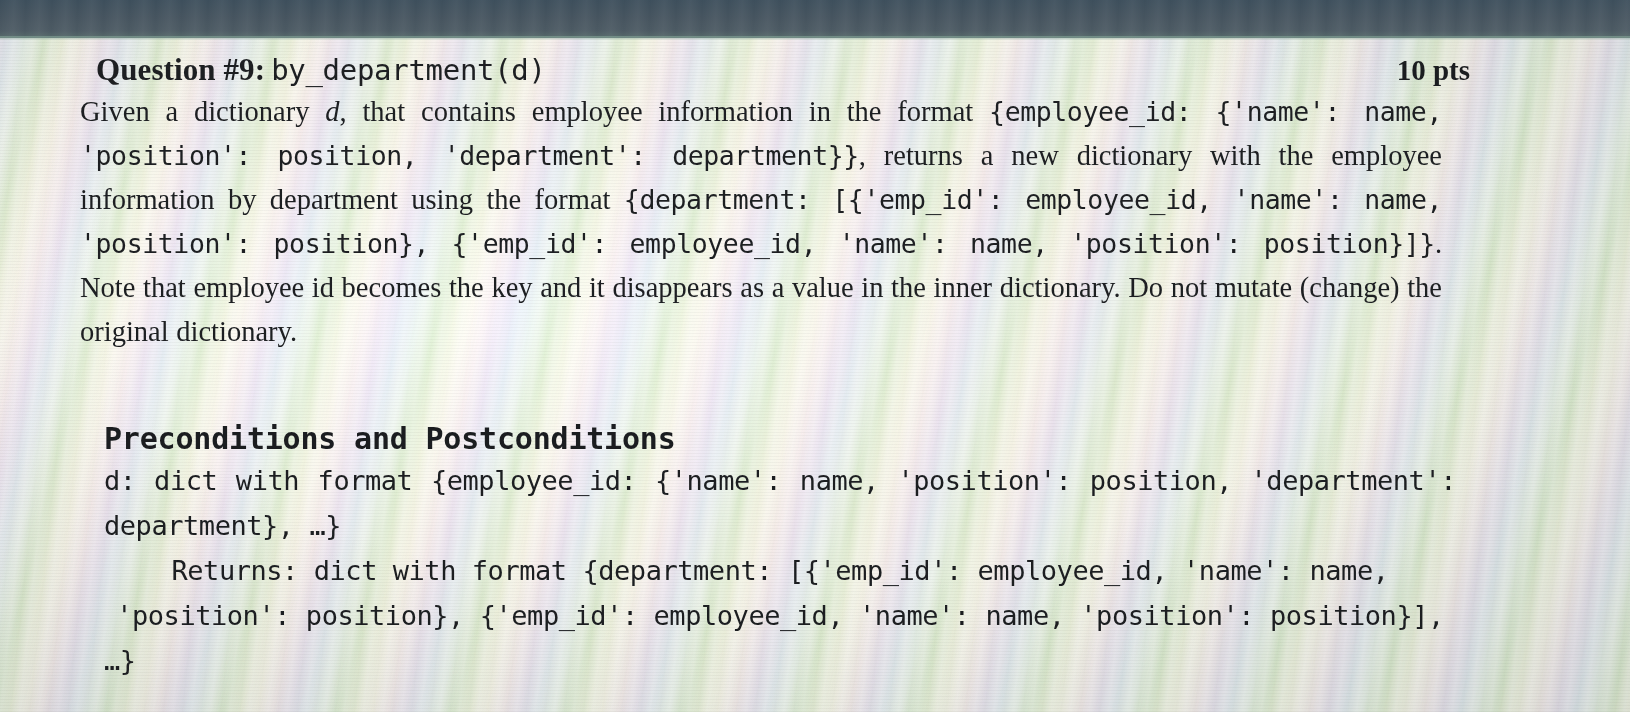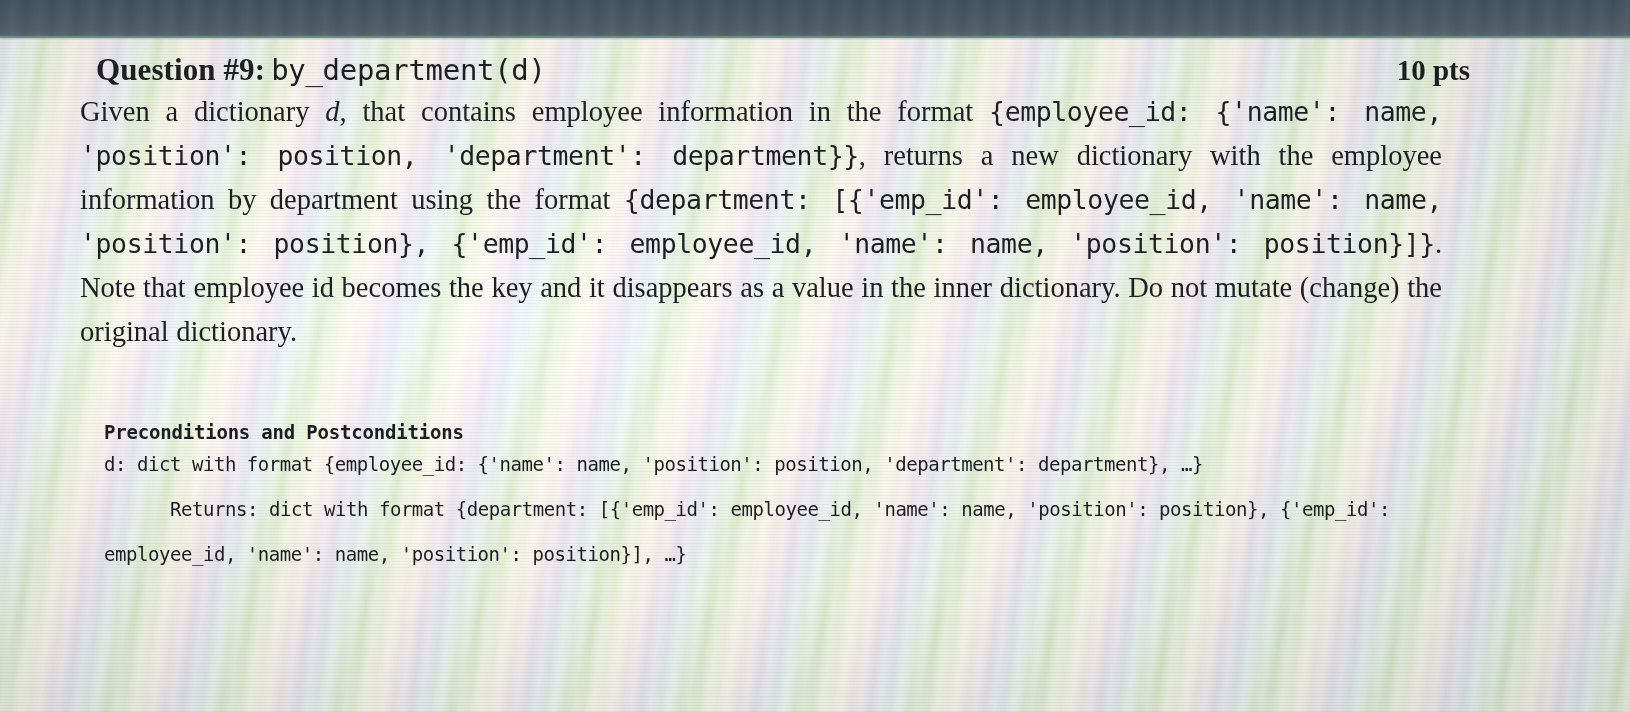--- a/index.html
+++ b/index.html
@@ -175,32 +175,32 @@
     font-style: italic;
   }
 
   
   .pc-heading {
     position: absolute;
     left: 104px;
     top: 383px;
     font-family: "DejaVu Sans Mono", "Liberation Mono", monospace;
     font-weight: bold;
-    font-size: 19px;
+    font-size: 30px;
     color: #1b1d20;
     letter-spacing: -0.2px;
   }
 
   .pc-block {
     position: absolute;
     left: 104px;
-    top: 404px;
+    top: 420px;
     width: 1352px;
     font-family: "DejaVu Sans Mono", "Liberation Mono", monospace;
-    font-size: 19px;
+    font-size: 27px;
     line-height: 45px;
     color: #1c1e21;
     letter-spacing: -0.45px;
     text-align: justify;
     text-align-last: left;
   }
   .pc-block .pline {
     display: block;
     text-align: justify;
     text-align-last: left;

